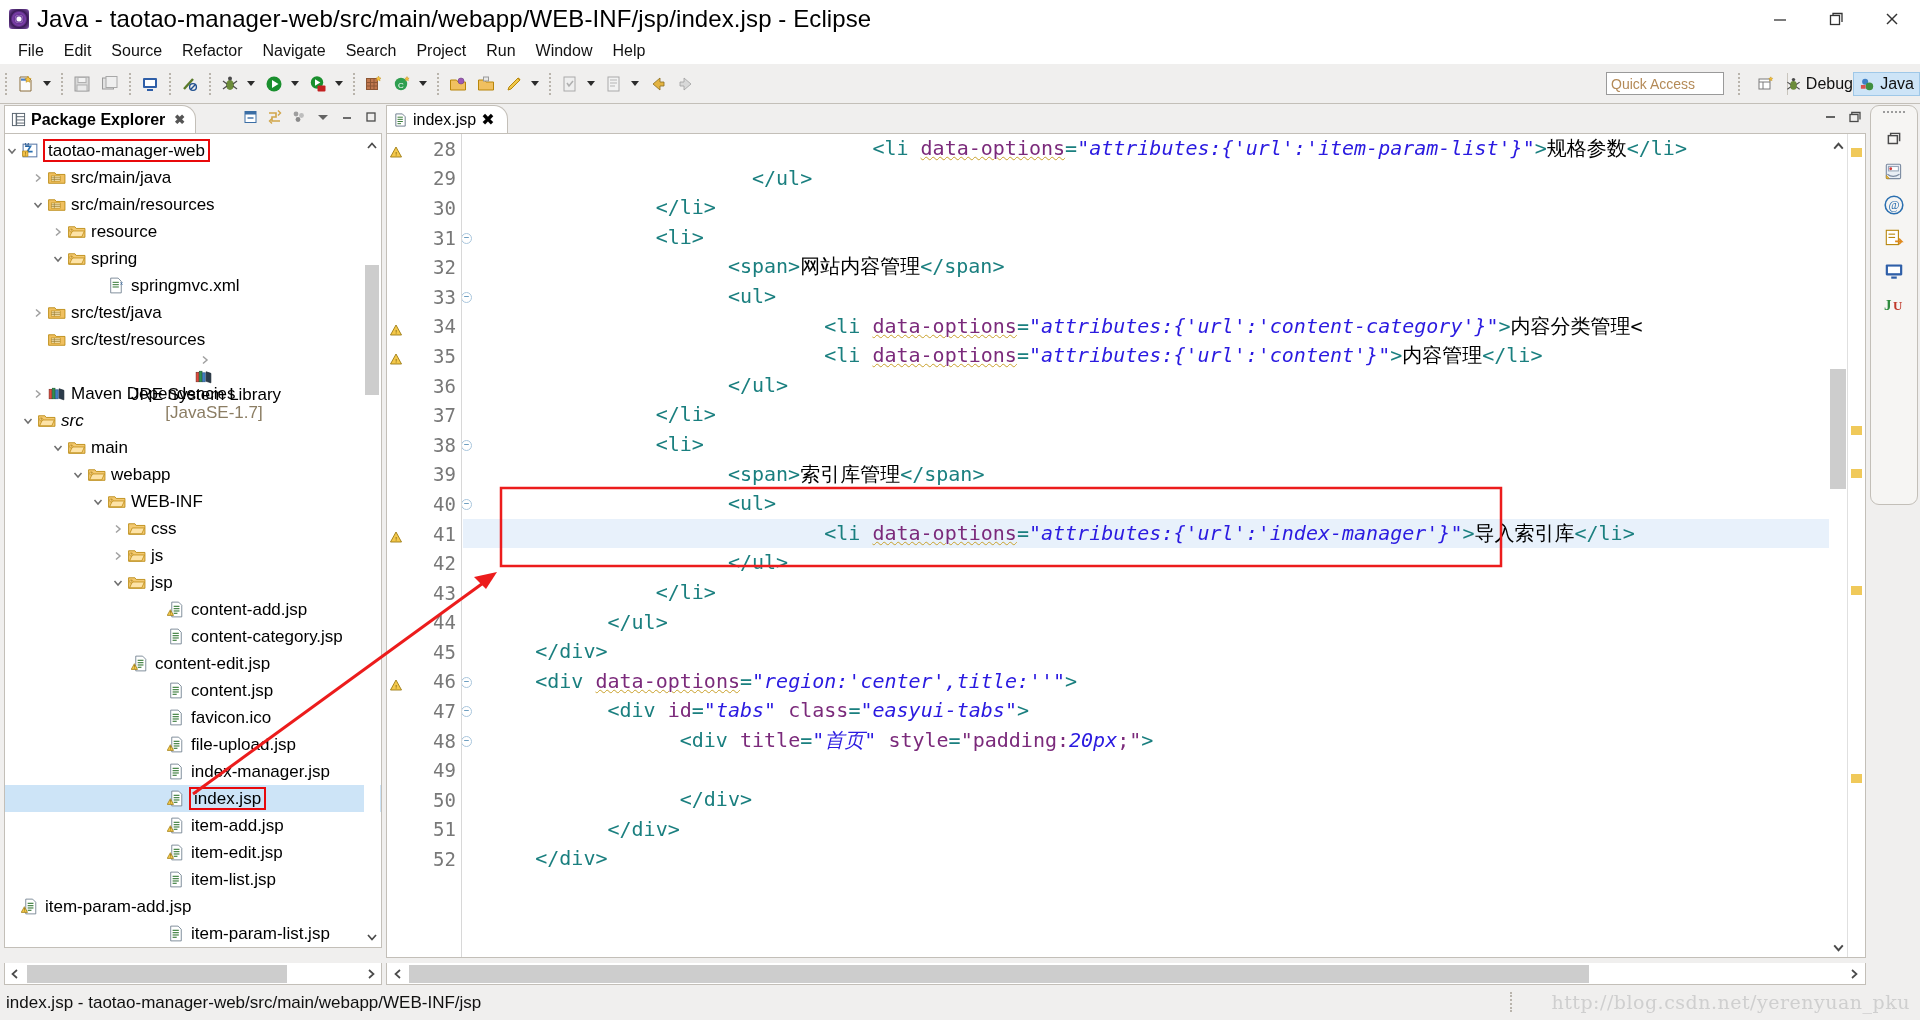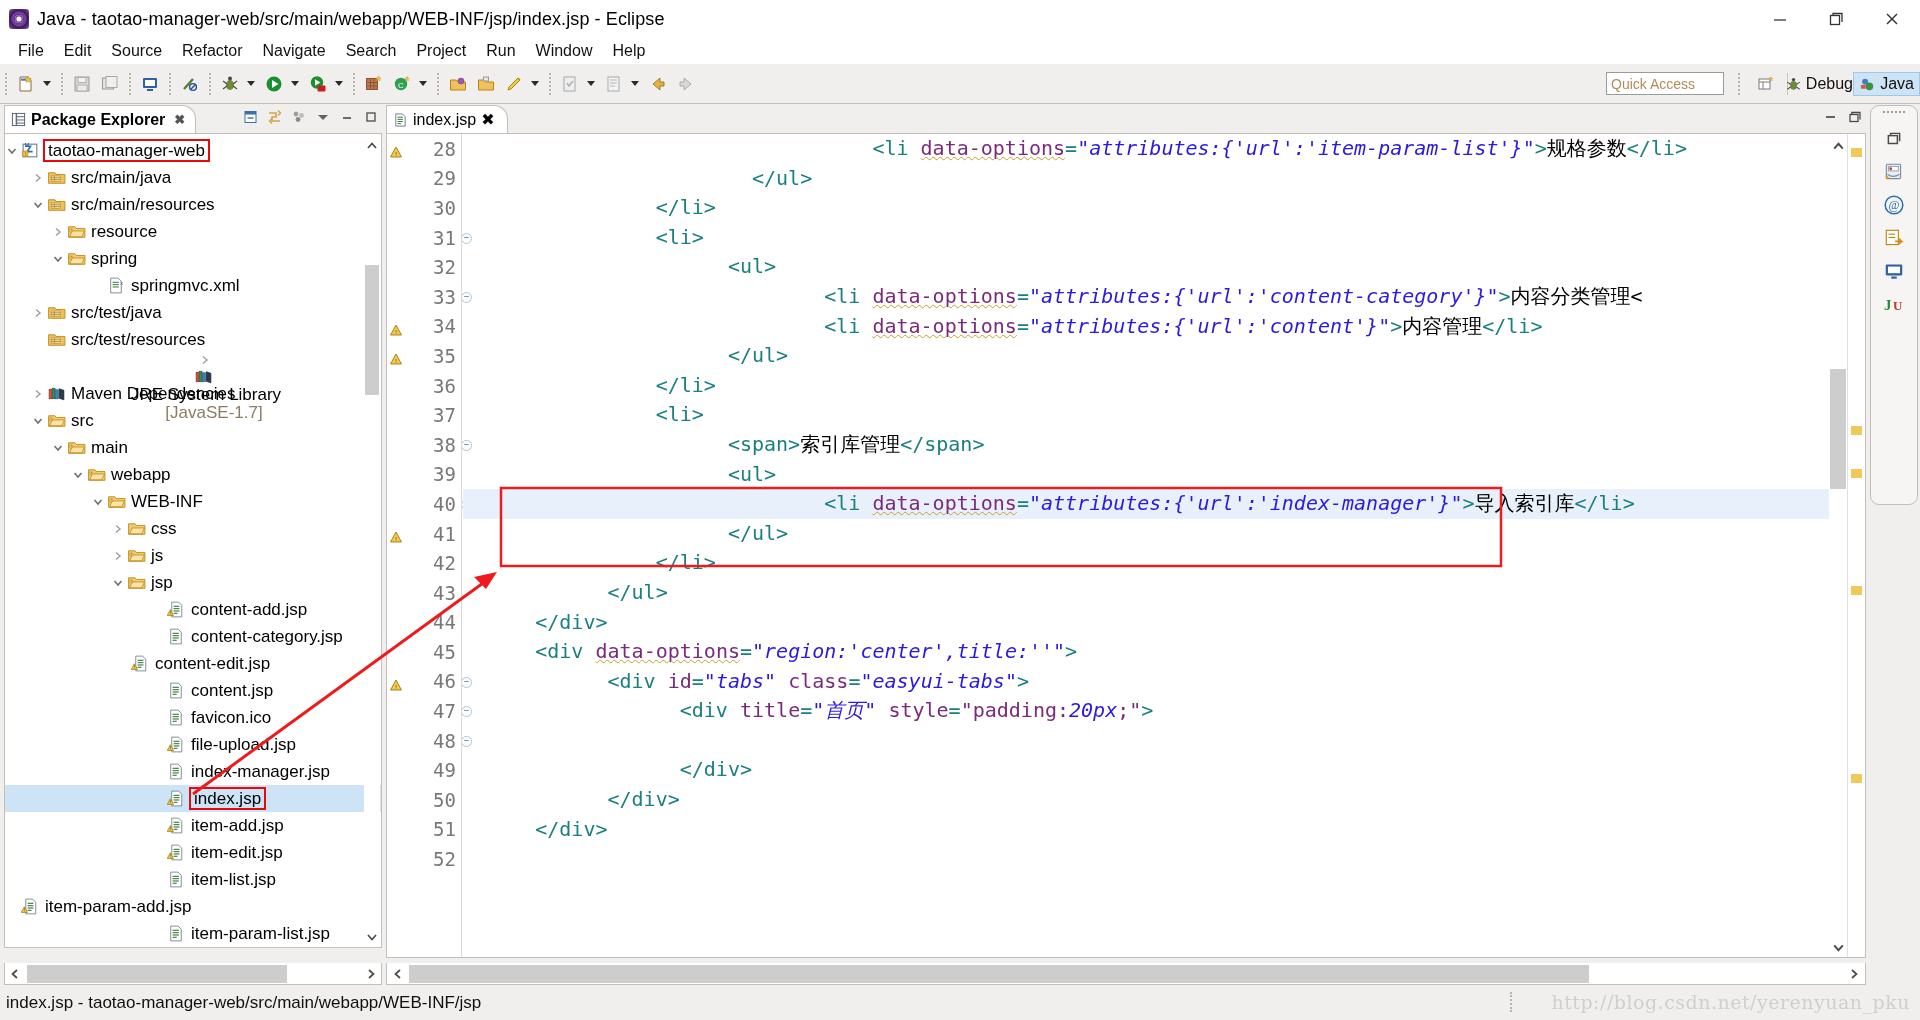--- a/index.html
+++ b/index.html
@@ -27,21 +27,21 @@
     border-radius: 3px;
     background: radial-gradient(circle at 50% 50%, #ffffff 0%, #ffffff 18%, #5b2d82 19%, #7a3ea8 46%, #3a1a57 60%, #8a5ab5 100%);
     position: relative;
   }
   .title-icon::after {
     content: ""; position: absolute; left: 6px; top: 6px; width: 8px; height: 8px;
     border-radius: 50%; background: #ffffff;
     box-shadow: inset 0 0 0 1.5px #7a4aa5;
   }
   .title-text {
-    font-size: 18px; color: #000000; letter-spacing: 0.1px;
+    font-size: 24px; color: #000000; letter-spacing: 0.1px;
     font-family: "Liberation Sans", sans-serif;
     white-space: nowrap;
   }
   .win-buttons {
     position: absolute; right: 0; top: 0; height: 38px; display: flex;
   }
   .win-btn {
     width: 56px; height: 38px; display: flex; align-items: center; justify-content: center;
     color: #333; font-size: 16px;
   }
@@ -711,21 +711,21 @@
                 </svg>
               </span>
               <svg viewBox="0 0 18 18" class="ticon">
                 <rect x="2" y="5" width="2.6" height="9" fill="#e24a3b" stroke="#7a2a22" stroke-width=".6"></rect>
                 <rect x="5" y="4" width="2.6" height="10" fill="#2f8f4f" stroke="#1d5a32" stroke-width=".6"></rect>
                 <rect x="8" y="5.5" width="2.6" height="8.5" fill="#3f7fc4" stroke="#24507f" stroke-width=".6"></rect>
                 <path d="M11.5 4.5 l4.5 1.5 v9 l-4.5-1.5z" fill="#2b3b4a" stroke="#101c26" stroke-width=".6"></path>
               </svg>
               <span class="tlabel">Maven Dependencies</span>
             </div>
-            <div class="trow" style="padding-left: 26px;">
+            <div class="trow" style="padding-left: 16px; font-style: italic;">
               <span class="twist">
                 <svg width="12" height="12" viewBox="0 0 12 12">
                   <polyline points="2.5,4 6,8 9.5,4" fill="none" stroke="#6d6d6d" stroke-width="1.5"></polyline>
                 </svg>
               </span>
               <svg viewBox="0 0 18 18" class="ticon">
                 <path d="M1.5 4.5h6l1.2 1.6h8.3v8.4H1.5z" fill="#f3c972" stroke="#b8860b" stroke-width=".8"></path>
                 <path d="M2.5 14 l2.5-5.5h11.5l-2.5 5.5z" fill="#fde3a7" stroke="#b8860b" stroke-width=".7"></path>
                 <circle cx="4" cy="8" r="1.6" fill="#f3c972" stroke="#b8860b" stroke-width=".5"></circle>
                 <text x="4" y="9.3" font-size="3.6" fill="#6b4b00" text-anchor="middle" font-family="Liberation Sans">!</text>
@@ -1136,20 +1136,21 @@
             <div class="ln">
               <span>52</span>
             </div>
           </div>
         <div class="gut-line"></div>
         <div class="codearea" id="codearea">
             <div class="cline">&nbsp;&nbsp;&nbsp;&nbsp;&nbsp;&nbsp;&nbsp;&nbsp;&nbsp;&nbsp;&nbsp;&nbsp;&nbsp;&nbsp;&nbsp;&nbsp;&nbsp;&nbsp;&nbsp;&nbsp;&nbsp;&nbsp;&nbsp;&nbsp;&nbsp;&nbsp;&nbsp;&nbsp;&nbsp;&nbsp;&nbsp;&nbsp;&nbsp;&nbsp;<span class="tk-tag">&lt;li&nbsp;</span><span class="tk-attr squig">data-options</span><span class="tk-tag">=</span><span class="tk-val">"attributes:{'url':'item-param-list'}"</span><span class="tk-tag">&gt;</span><span class="tk-txt">规格参数</span><span class="tk-tag">&lt;/li&gt;</span></div>
             <div class="cline">&nbsp;&nbsp;&nbsp;&nbsp;&nbsp;&nbsp;&nbsp;&nbsp;&nbsp;&nbsp;&nbsp;&nbsp;&nbsp;&nbsp;&nbsp;&nbsp;&nbsp;&nbsp;&nbsp;&nbsp;&nbsp;&nbsp;&nbsp;&nbsp;<span class="tk-tag">&lt;/ul&gt;</span></div>
             <div class="cline">&nbsp;&nbsp;&nbsp;&nbsp;&nbsp;&nbsp;&nbsp;&nbsp;&nbsp;&nbsp;&nbsp;&nbsp;&nbsp;&nbsp;&nbsp;&nbsp;<span class="tk-tag">&lt;/li&gt;</span></div>
             <div class="cline">&nbsp;&nbsp;&nbsp;&nbsp;&nbsp;&nbsp;&nbsp;&nbsp;&nbsp;&nbsp;&nbsp;&nbsp;&nbsp;&nbsp;&nbsp;&nbsp;<span class="tk-tag">&lt;li&gt;</span></div>
+            <div class="cline">&nbsp;&nbsp;&nbsp;&nbsp;&nbsp;&nbsp;&nbsp;&nbsp;&nbsp;&nbsp;&nbsp;&nbsp;&nbsp;&nbsp;&nbsp;&nbsp;&nbsp;&nbsp;&nbsp;&nbsp;&nbsp;&nbsp;<span class="tk-tag">&lt;span&gt;</span><span class="tk-txt">网站内容管理</span><span class="tk-tag">&lt;/span&gt;</span></div>
             <div class="cline">&nbsp;&nbsp;&nbsp;&nbsp;&nbsp;&nbsp;&nbsp;&nbsp;&nbsp;&nbsp;&nbsp;&nbsp;&nbsp;&nbsp;&nbsp;&nbsp;&nbsp;&nbsp;&nbsp;&nbsp;&nbsp;&nbsp;<span class="tk-tag">&lt;ul&gt;</span></div>
             <div class="cline">&nbsp;&nbsp;&nbsp;&nbsp;&nbsp;&nbsp;&nbsp;&nbsp;&nbsp;&nbsp;&nbsp;&nbsp;&nbsp;&nbsp;&nbsp;&nbsp;&nbsp;&nbsp;&nbsp;&nbsp;&nbsp;&nbsp;&nbsp;&nbsp;&nbsp;&nbsp;&nbsp;&nbsp;&nbsp;&nbsp;<span class="tk-tag">&lt;li&nbsp;</span><span class="tk-attr squig">data-options</span><span class="tk-tag">=</span><span class="tk-val">"attributes:{'url':'content-category'}"</span><span class="tk-tag">&gt;</span><span class="tk-txt">内容分类管理&lt;</span></div>
             <div class="cline">&nbsp;&nbsp;&nbsp;&nbsp;&nbsp;&nbsp;&nbsp;&nbsp;&nbsp;&nbsp;&nbsp;&nbsp;&nbsp;&nbsp;&nbsp;&nbsp;&nbsp;&nbsp;&nbsp;&nbsp;&nbsp;&nbsp;&nbsp;&nbsp;&nbsp;&nbsp;&nbsp;&nbsp;&nbsp;&nbsp;<span class="tk-tag">&lt;li&nbsp;</span><span class="tk-attr squig">data-options</span><span class="tk-tag">=</span><span class="tk-val">"attributes:{'url':'content'}"</span><span class="tk-tag">&gt;</span><span class="tk-txt">内容管理</span><span class="tk-tag">&lt;/li&gt;</span></div>
             <div class="cline">&nbsp;&nbsp;&nbsp;&nbsp;&nbsp;&nbsp;&nbsp;&nbsp;&nbsp;&nbsp;&nbsp;&nbsp;&nbsp;&nbsp;&nbsp;&nbsp;&nbsp;&nbsp;&nbsp;&nbsp;&nbsp;&nbsp;<span class="tk-tag">&lt;/ul&gt;</span></div>
             <div class="cline">&nbsp;&nbsp;&nbsp;&nbsp;&nbsp;&nbsp;&nbsp;&nbsp;&nbsp;&nbsp;&nbsp;&nbsp;&nbsp;&nbsp;&nbsp;&nbsp;<span class="tk-tag">&lt;/li&gt;</span></div>
             <div class="cline">&nbsp;&nbsp;&nbsp;&nbsp;&nbsp;&nbsp;&nbsp;&nbsp;&nbsp;&nbsp;&nbsp;&nbsp;&nbsp;&nbsp;&nbsp;&nbsp;<span class="tk-tag">&lt;li&gt;</span></div>
             <div class="cline">&nbsp;&nbsp;&nbsp;&nbsp;&nbsp;&nbsp;&nbsp;&nbsp;&nbsp;&nbsp;&nbsp;&nbsp;&nbsp;&nbsp;&nbsp;&nbsp;&nbsp;&nbsp;&nbsp;&nbsp;&nbsp;&nbsp;<span class="tk-tag">&lt;span&gt;</span><span class="tk-txt">索引库管理</span><span class="tk-tag">&lt;/span&gt;</span></div>
             <div class="cline">&nbsp;&nbsp;&nbsp;&nbsp;&nbsp;&nbsp;&nbsp;&nbsp;&nbsp;&nbsp;&nbsp;&nbsp;&nbsp;&nbsp;&nbsp;&nbsp;&nbsp;&nbsp;&nbsp;&nbsp;&nbsp;&nbsp;<span class="tk-tag">&lt;ul&gt;</span></div>
             <div class="cline hl">&nbsp;&nbsp;&nbsp;&nbsp;&nbsp;&nbsp;&nbsp;&nbsp;&nbsp;&nbsp;&nbsp;&nbsp;&nbsp;&nbsp;&nbsp;&nbsp;&nbsp;&nbsp;&nbsp;&nbsp;&nbsp;&nbsp;&nbsp;&nbsp;&nbsp;&nbsp;&nbsp;&nbsp;&nbsp;&nbsp;<span class="tk-tag">&lt;li&nbsp;</span><span class="tk-attr squig">data-options</span><span class="tk-tag">=</span><span class="tk-val">"attributes:{'url':'index-manager'}"</span><span class="tk-tag">&gt;</span><span class="tk-txt">导入索引库</span><span class="tk-tag">&lt;/li&gt;</span></div>
             <div class="cline">&nbsp;&nbsp;&nbsp;&nbsp;&nbsp;&nbsp;&nbsp;&nbsp;&nbsp;&nbsp;&nbsp;&nbsp;&nbsp;&nbsp;&nbsp;&nbsp;&nbsp;&nbsp;&nbsp;&nbsp;&nbsp;&nbsp;<span class="tk-tag">&lt;/ul&gt;</span></div>

